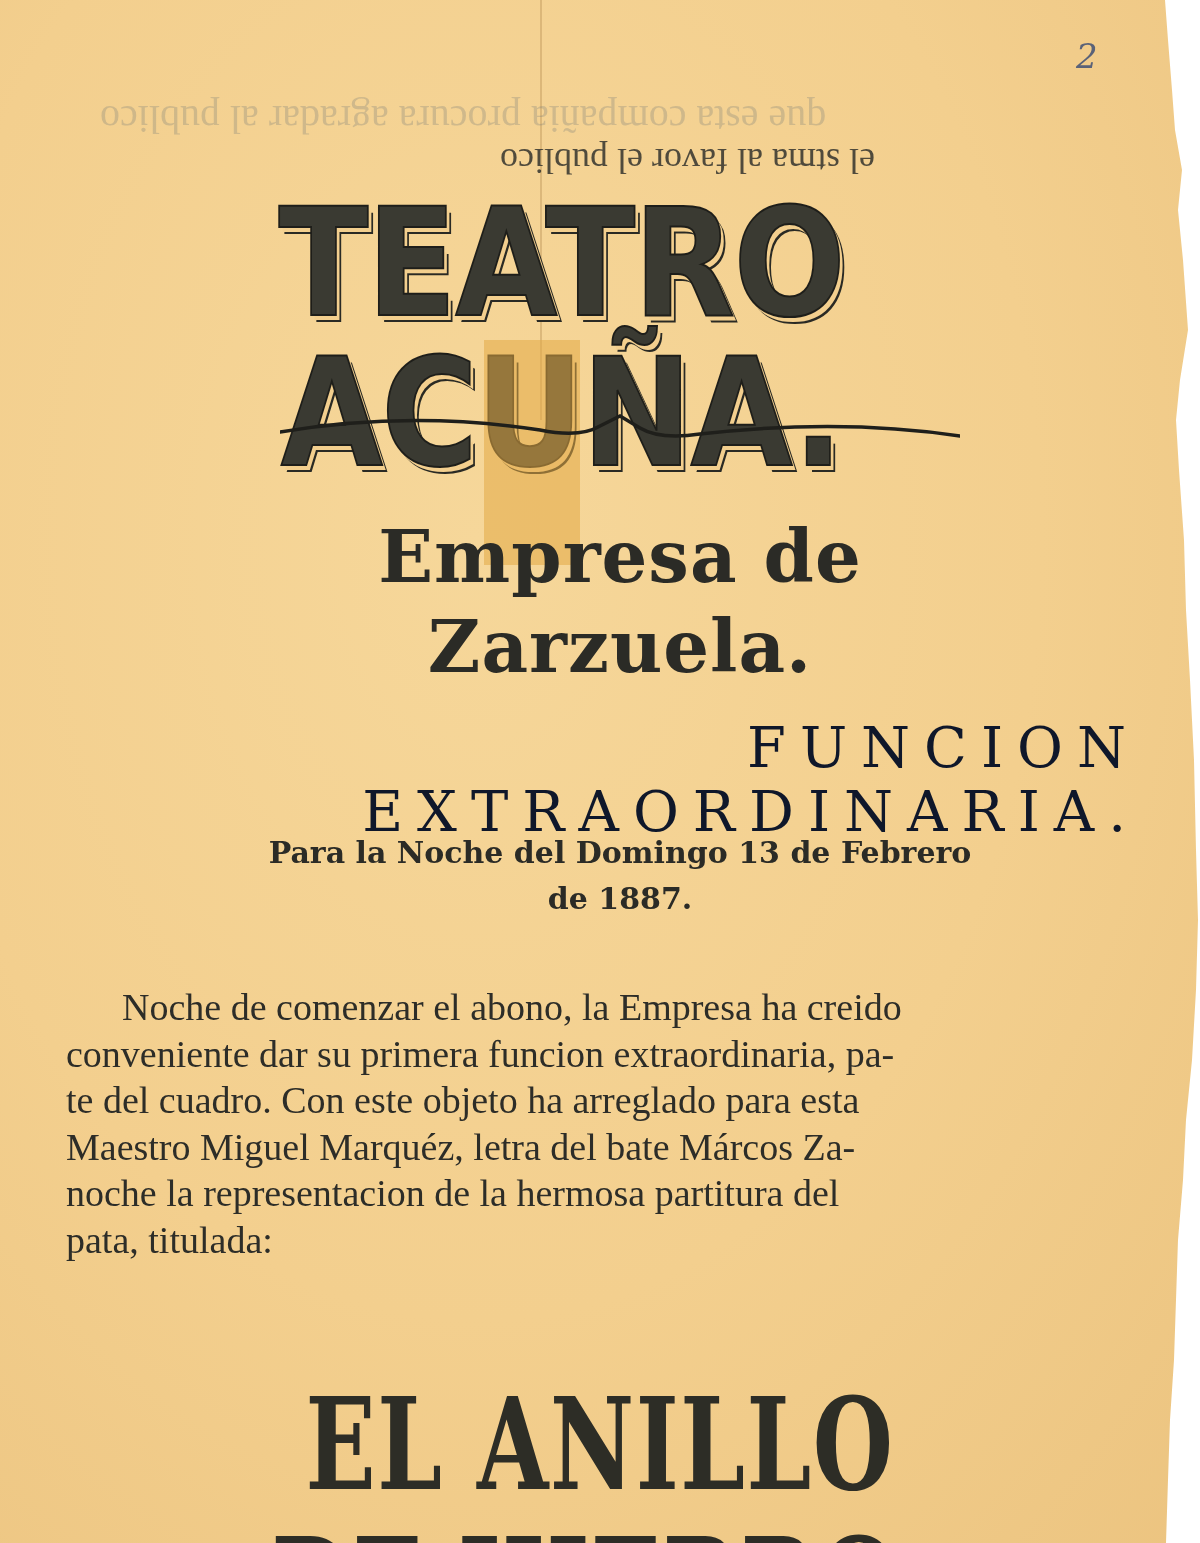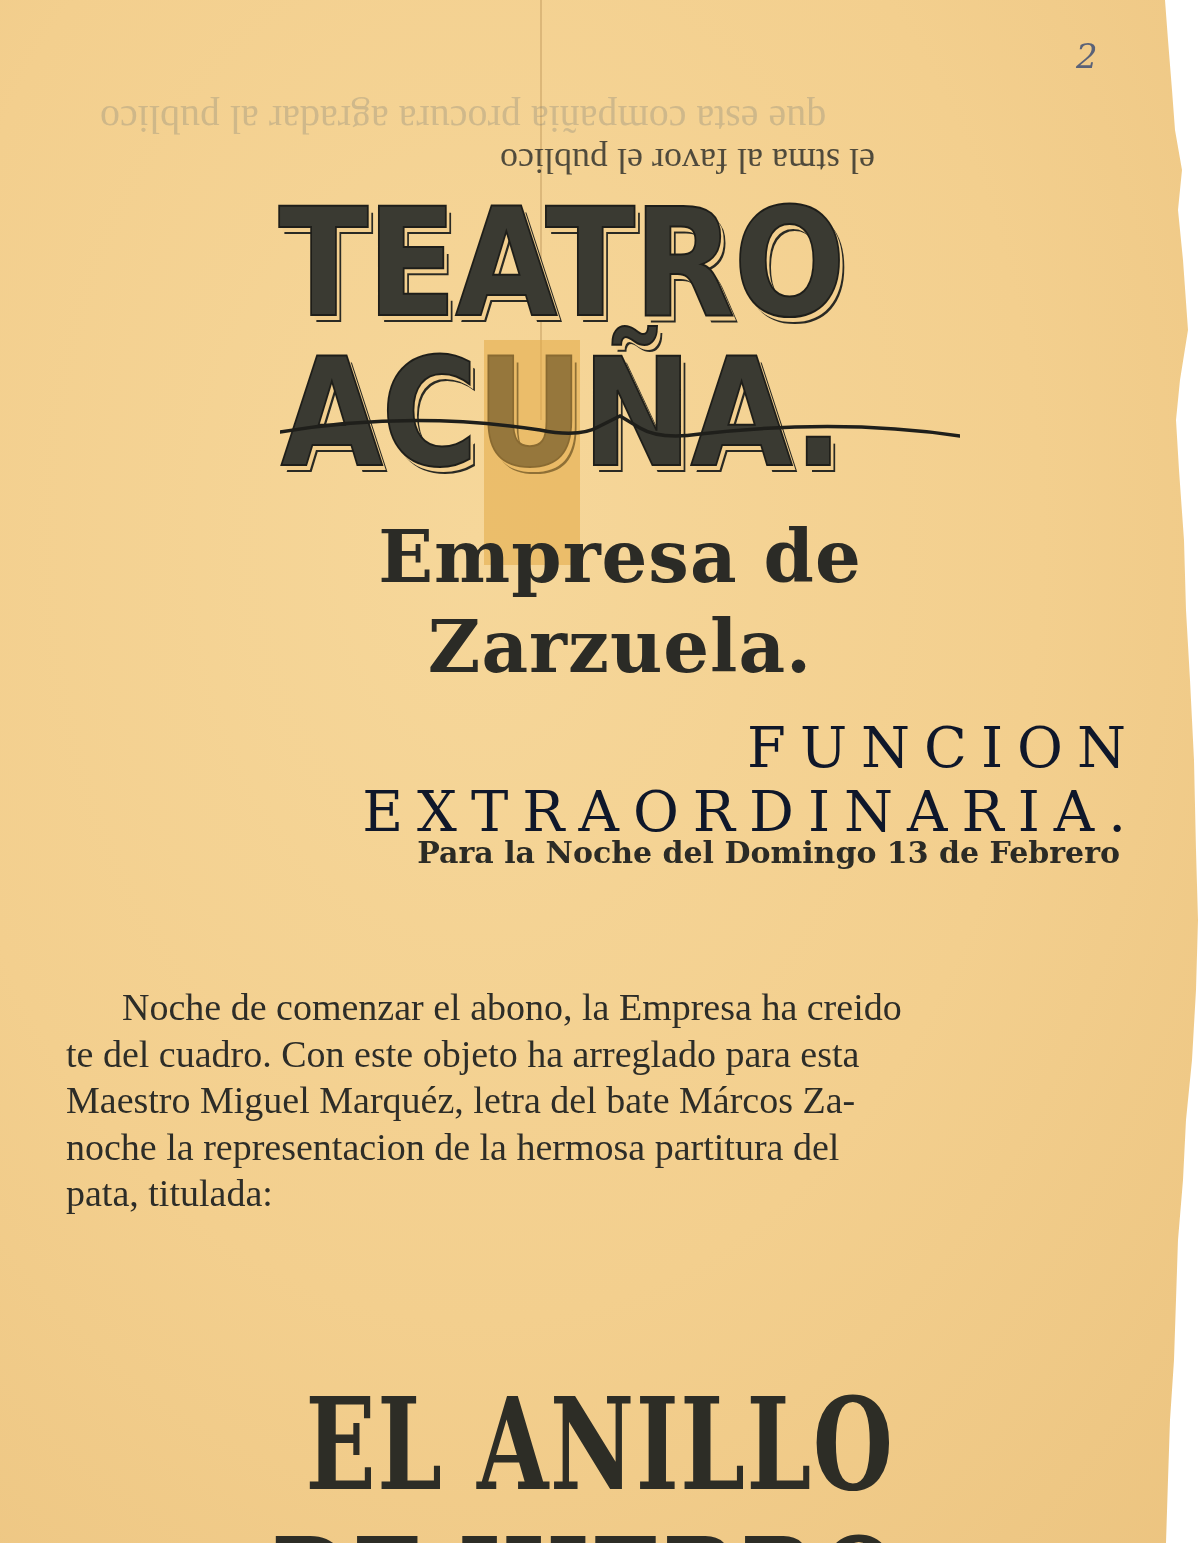--- a/index.html
+++ b/index.html
@@ -43,21 +43,21 @@
     position:absolute; left:180px; top:512px; width:880px; text-align:center;
     font-family:"DejaVu Serif", serif; font-weight:bold; font-size:72px;
     color:#2b2b26; line-height:90px; letter-spacing:1px;
   }
   .function-title {
     position:absolute; left:90px; top:716px; width:1050px; text-align:right;
     font-family:"DejaVu Serif", serif; font-size:56px; letter-spacing:14px;
     color:#0f172a; line-height:64px;
   }
   .date-line {
-    position:absolute; left:120px; top:830px; width:1000px; text-align:right;
+    position:absolute; left:120px; top:830px; width:1000px; text-align:center;
     font-family:"DejaVu Serif", serif; font-weight:bold; font-size:30px;
     color:#2b2b26; line-height:46px;
   }
   .body-text {
     position:absolute; left:66px; top:984px; width:1080px;
     font-family:"Liberation Serif", serif; font-size:38px; line-height:46.5px;
     color:#2d2d28; text-align:justify;
   }
   .body-text .line { display:block; white-space:nowrap; }
   .body-text .indent { padding-left:56px; }
@@ -86,23 +86,25 @@
 <svg class="ornament" viewBox="0 0 680 40">
   <path d="M0 20 Q 130 -2 260 18 Q 300 26 320 14 L 340 4 L 360 16 Q 380 28 420 22 Q 560 6 680 24" fill="none" stroke="#1f1f1b" stroke-width="3.5" stroke-linecap="round"></path>
 </svg>
 
 <div class="company">Empresa de Zarzuela.</div>
 
 <div class="function-title">FUNCION EXTRAORDINARIA.</div>
 
 <div class="date-line">
   <div>Para la Noche del Domingo 13 de Febrero</div>
+  <div>de 1887.</div>
 </div>
 
 <div class="body-text">
   <span class="line indent">Noche de comenzar el abono, la  Empresa ha creido</span>
+  <span class="line">conveniente dar su primera funcion extraordinaria, pa-</span>
   <span class="line">te del cuadro.  Con este  objeto ha arreglado para esta</span>
   <span class="line">Maestro Miguel Marquéz, letra del  bate  Márcos Za-</span>
   <span class="line">noche la representacion de la  hermosa  partitura  del</span>
   <span class="line">pata, titulada:</span>
 </div>
 
 <div class="play-title">EL ANILLO DE HIERRO.</div>
 
 </body></html>

